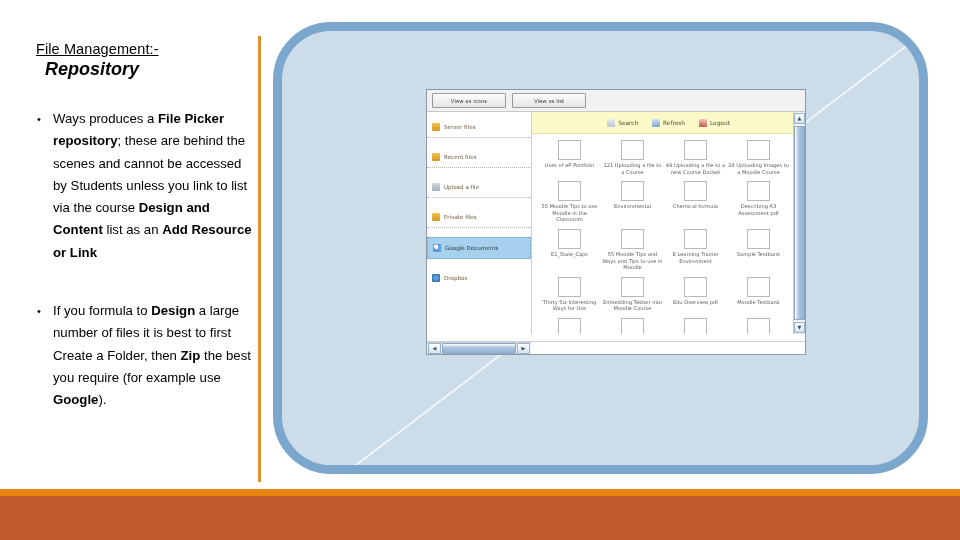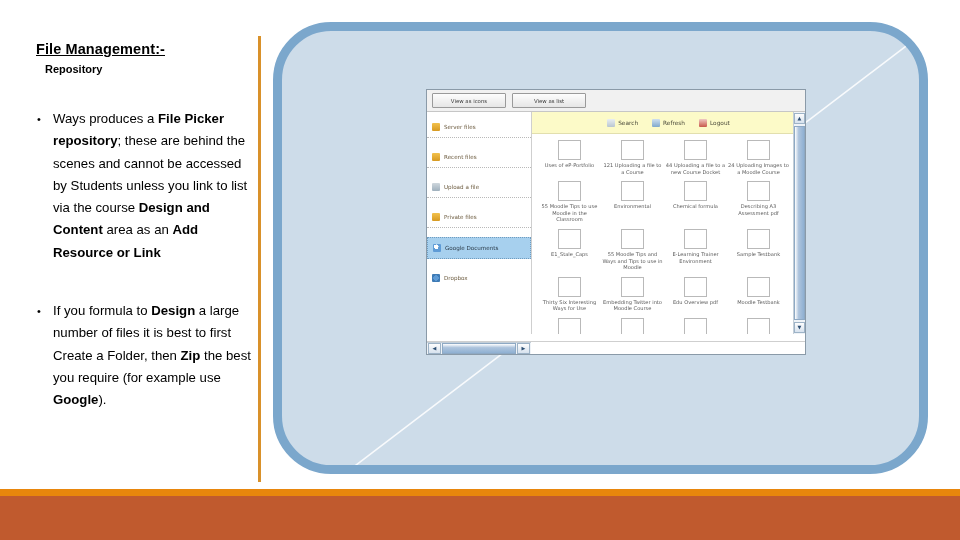--- a/index.html
+++ b/index.html
@@ -8,25 +8,25 @@
     background:#ffffff;
     font-family:"Liberation Sans", sans-serif;
   }
 
   
   .title{
     position:absolute;left:36px;top:40px;width:215px;
     color:#000;
   }
   .title-line1{
-    font-size:14.5px;font-weight:bold;text-decoration:underline;
+    font-size:14.5px;font-weight:normal;text-decoration:underline;
     letter-spacing:.1px;line-height:19px;
   }
   .title-line2{
-    font-size:11px;font-weight:bold;
+    font-size:18px;font-weight:bold;font-style:italic;
     line-height:21px;padding-left:9px;
   }
 
   .bullets{position:absolute;left:34px;top:108px;width:222px;}
   .bullet{display:flex;margin-bottom:36px;}
   .bullet-dot{
     width:16px;flex:0 0 16px;font-size:11px;line-height:22.3px;
     color:#000;text-align:left;padding-left:3px;
   }
   .bullet-text{
@@ -206,21 +206,21 @@
 <body>
 
 <div class="title">
   <div class="title-line1">File Management:-</div>
   <div class="title-line2">Repository</div>
 </div>
 
 <div class="bullets">
   <div class="bullet">
     <div class="bullet-dot">•</div>
-    <div class="bullet-text"><span>Ways produces a </span><b>File Picker repository</b><span>; these are behind the scenes and cannot be accessed by Students unless you link to list via the course </span><b>Design and Content</b><span> area as an </span><b>Add Resource or Link</b></div>
+    <div class="bullet-text"><span>Ways produces a </span><b>File Picker repository</b><span>; these are behind the scenes and cannot be accessed by Students unless you link to list via the course </span><b>Design and Content</b><span> list as an </span><b>Add Resource or Link</b></div>
   </div>
   <div class="bullet">
     <div class="bullet-dot">•</div>
     <div class="bullet-text"><span>If you formula to </span><b>Design</b><span> a large number of files it is best to first Create a Folder, then </span><b>Zip</b><span> the best you require (for example use </span><b>Google</b><span>).</span></div>
   </div>
 </div>
 
 <div class="v-divider"></div>
 
 <div class="panel">

